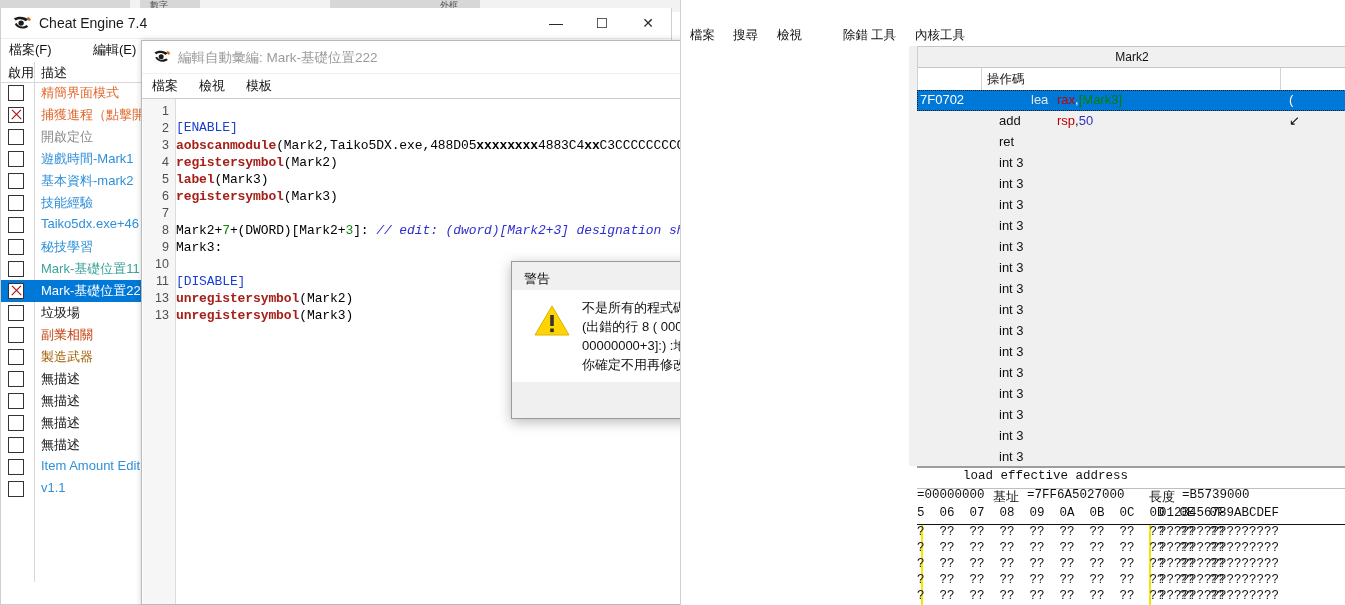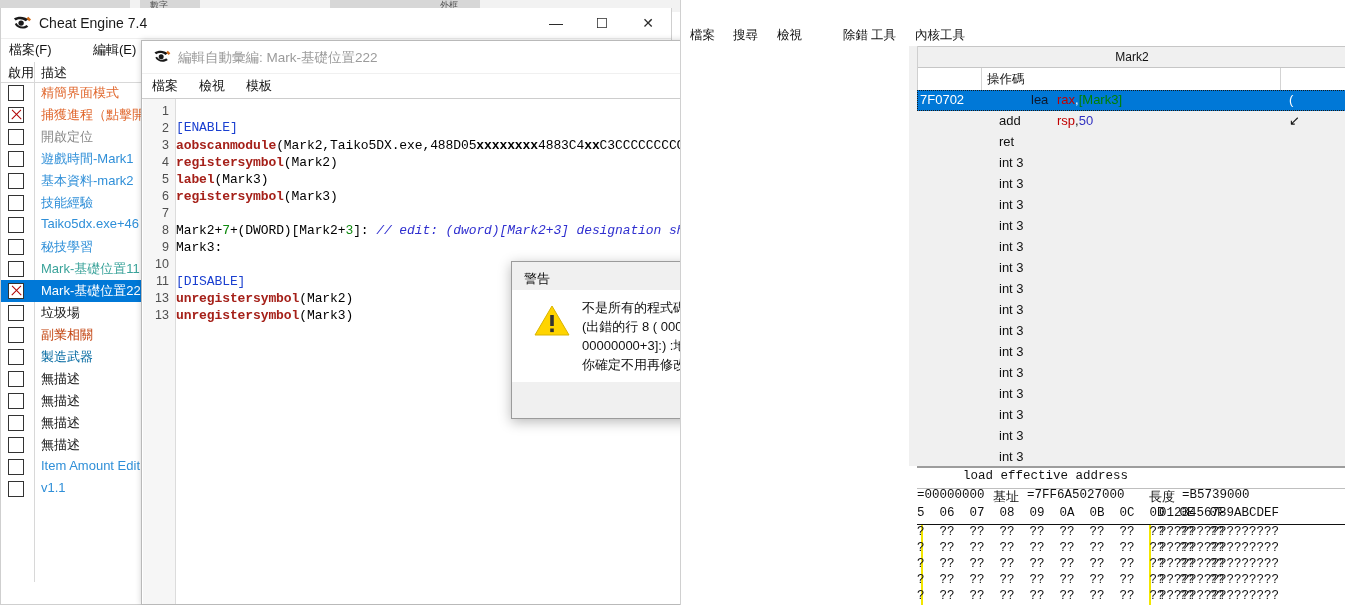--- a/index.html
+++ b/index.html
@@ -91,21 +91,21 @@
   #mv-symbolbar span{font-size:12px;color:#111;}
   #mv-colhdr{left:236px;top:68px;width:429px;height:22px;background:#ffffff;border-bottom:1px solid #d3d3d3;}
   #mv-colhdr .ch{position:absolute;top:3px;font-size:12.5px;color:#111;}
   #mv-colhdr .divider{position:absolute;top:0;width:1px;height:22px;background:#d3d3d3;}
   #mv-disasm{left:236px;top:90px;width:429px;height:376px;background:#f0f0f0;overflow:hidden;}
   .dis-row{position:relative;height:21px;font-family:"Liberation Sans",sans-serif;font-size:13px;}
   .dis-row.sel{background:#0078d7;outline:1px dotted #1a1a1a;outline-offset:-1px;}
   .dis-addr{position:absolute;left:3px;top:2px;color:#111;}
   .dis-addr.selt{color:#ffffff;}
   .dis-mn{position:absolute;left:82px;top:2px;color:#111;}
-  .dis-mn.selt{color:#0f172a;padding-left:32px;}
+  .dis-mn.selt{color:#e5e5e5;padding-left:32px;}
   .dis-op{position:absolute;left:140px;top:2px;white-space:pre;}
   .reg{color:#c00000;}
   .sym{color:#008000;}
   .num{color:#3030c0;}
   .dis-extra{position:absolute;left:372px;top:2px;color:#111;}
   .dis-extra.selt{color:#ffffff;}
   #mv-scroll-left{left:228px;top:46px;width:8px;height:420px;background:#f0f0f0;border-right:1px solid #cfcfcf;}
   #mv-status{left:236px;top:466px;width:429px;height:20px;background:#ffffff;border-top:2px solid #9d9d9d;border-bottom:1px solid #bfbfbf;}
   #mv-status span{position:absolute;left:46px;top:1px;font-family:"Liberation Mono","DejaVu Sans Mono",monospace;font-size:12.5px;color:#111;}
   #mv-hexinfo{left:236px;top:488px;width:429px;height:18px;}
@@ -207,21 +207,21 @@
       <div class="ce-row">
         <div class="cb"></div>
         <div class="desc" style="color: rgb(17, 17, 17);">垃圾場</div>
       </div>
       <div class="ce-row">
         <div class="cb"></div>
         <div class="desc" style="color: #c2410c;">副業相關</div>
       </div>
       <div class="ce-row">
         <div class="cb"></div>
-        <div class="desc" style="color: #0369a1;">製造武器</div>
+        <div class="desc" style="color: #a16207;">製造武器</div>
       </div>
       <div class="ce-row">
         <div class="cb"></div>
         <div class="desc" style="color: rgb(17, 17, 17);">無描述</div>
       </div>
       <div class="ce-row">
         <div class="cb"></div>
         <div class="desc" style="color: rgb(17, 17, 17);">無描述</div>
       </div>
       <div class="ce-row">

